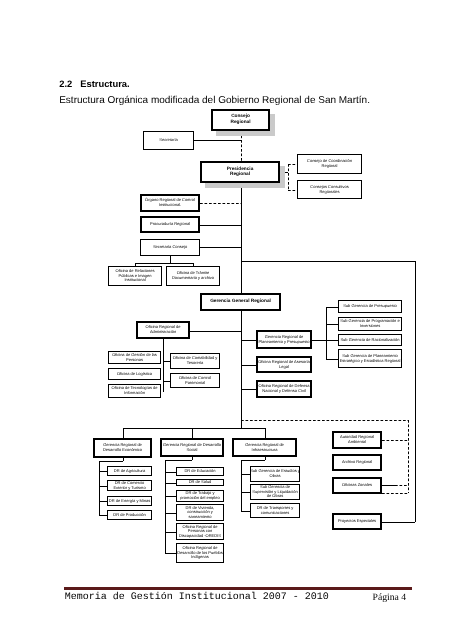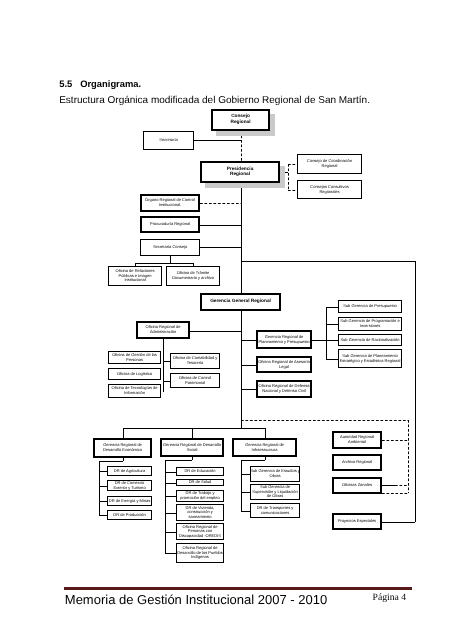--- a/index.html
+++ b/index.html
@@ -17,28 +17,28 @@
       font-size:4px;line-height:1.15;color:#000;padding:0;z-index:3;}
   .bx.sh{box-shadow:5px 5px 0 0 #cacaca;}
   .bx.b{font-weight:bold;}
   .bx > span{flex:0 0 auto;text-shadow:0 0 0 rgba(0,0,0,0);}
   .ln{position:absolute;z-index:2;}
   .ln.h{border-top:0.9px solid #000;}
   .ln.v{border-left:0.9px solid #000;}
   .ln.h.dashed{border-top:0;height:1px;background-image:linear-gradient(to right,#000 0 2.6px,transparent 2.6px 4.5px);background-size:4.5px 1px;background-repeat:repeat-x;}
   .ln.v.dashed{border-left:0;width:1px;background-image:linear-gradient(to bottom,#000 0 2.6px,transparent 2.6px 4.5px);background-size:1px 4.5px;background-repeat:repeat-y;}
   .footer-rule{position:absolute;left:63.5px;top:587px;width:348.5px;height:3.2px;background:#5b1a1a;}
-  .ftl{text-shadow:0 0 0 rgba(0,0,0,0);position:absolute;left:64.8px;top:591.6px;font-family:Liberation Sans, sans-serif;font-size:13px;color:#000;white-space:pre;}
+  .ftl{text-shadow:0 0 0 rgba(0,0,0,0);position:absolute;left:64.8px;top:591.6px;font-family:Liberation Mono, monospace;font-size:10px;color:#000;white-space:pre;}
   .ftr{text-shadow:0 0 0 rgba(0,0,0,0);position:absolute;left:372.5px;top:591.6px;font-family:"Liberation Serif",serif;font-size:9.7px;color:#000;white-space:pre;}
 </style>
 </head>
 <body>
 
 <div class="page">
-  <div class="hd" id="h2"><span>5.5</span>   <span>Organigrama.</span></div>
+  <div class="hd" id="h2"><span>2.2</span>   <span>Estructura.</span></div>
   <div id="intro">Estructura Orgánica modificada del Gobierno Regional de San Martín.</div>
 
   <div id="chart">
       <div class="ln v dashed" style="left: 240.5px; top: 131px; height: 30px;"></div>
       <div class="ln h" style="left: 194px; top: 139.5px; width: 46.5px; height: 0px;"></div>
       <div class="ln h" style="left: 280px; top: 172px; width: 7.5px; height: 0px;"></div>
       <div class="ln v dashed" style="left: 287.5px; top: 164px; height: 26px;"></div>
       <div class="ln h dashed" style="left: 287.5px; top: 164px; width: 9.5px;"></div>
       <div class="ln h dashed" style="left: 287.5px; top: 190px; width: 9.5px;"></div>
       <div class="ln v" style="left: 240.5px; top: 183px; height: 110px; width: 0px;"></div>

